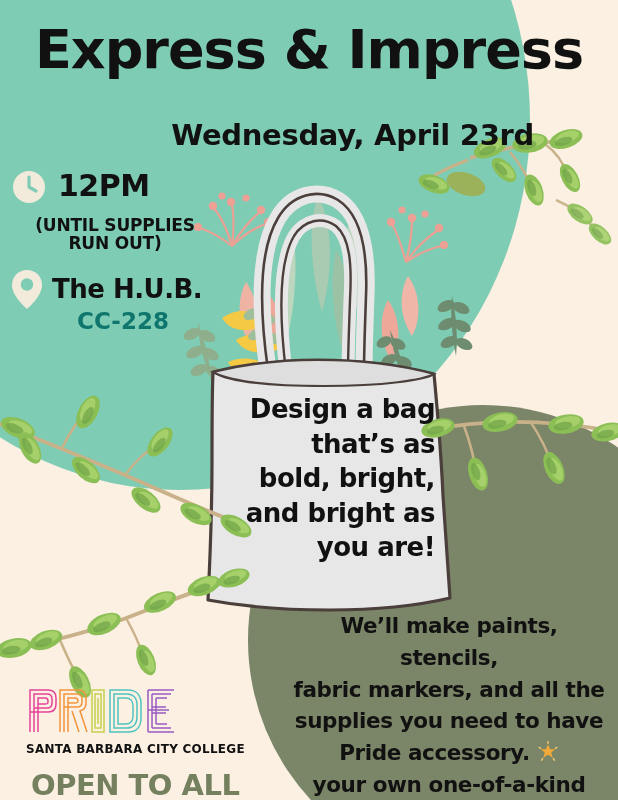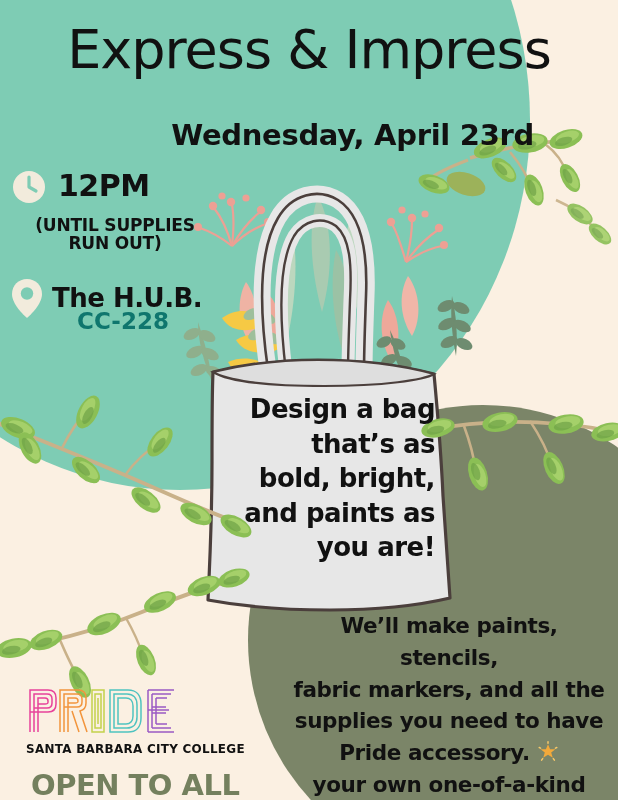--- a/index.html
+++ b/index.html
@@ -51,21 +51,21 @@
 
   
   .title {
     position: absolute;
     left: 0;
     top: 22px;
     width: 618px;
     text-align: center;
     z-index: 8;
     font-family: "DejaVu Sans", sans-serif;
-    font-weight: normal;
+    font-weight: bold;
     font-size: 54px;
     letter-spacing: -1px;
     color: #111111;
     line-height: 1.05;
   }
   .subtitle {
     position: absolute;
     left: 84px;
     top: 118px;
     width: 450px;
@@ -100,21 +100,21 @@
     z-index: 8;
     font-weight: bold;
     font-size: 17px;
     line-height: 1.08;
     color: #111;
     letter-spacing: -0.2px;
   }
   .loc-row {
     position: absolute;
     left: 10px;
-    top: 276px;
+    top: 267px;
     display: flex;
     align-items: center;
     z-index: 8;
   }
   .loc-text {
     font-weight: bold;
     font-size: 26px;
     color: #111;
     margin-left: 8px;
     letter-spacing: -0.5px;
@@ -405,21 +405,21 @@
       <circle cx="17" cy="17.5" r="6.2" fill="#7ECCB4"></circle>
     </svg>
     <span class="loc-text">The H.U.B.</span>
   </div>
   <div class="room-text">CC-228</div>
 
   <div class="bag-text">
     <div>Design a bag</div>
     <div>that’s as</div>
     <div>bold, bright,</div>
-    <div>and paints as</div>
+    <div>and bright as</div>
     <div>you are!</div>
   </div>
 
   <div class="supplies-text">
     <div>We’ll make paints, stencils,</div>
     <div>fabric markers, and all the</div>
     <div>supplies you need to have</div>
     <div>
       <span>Pride accessory.</span>
       <svg width="22" height="22" viewBox="0 0 22 22" style="vertical-align:-3px">

